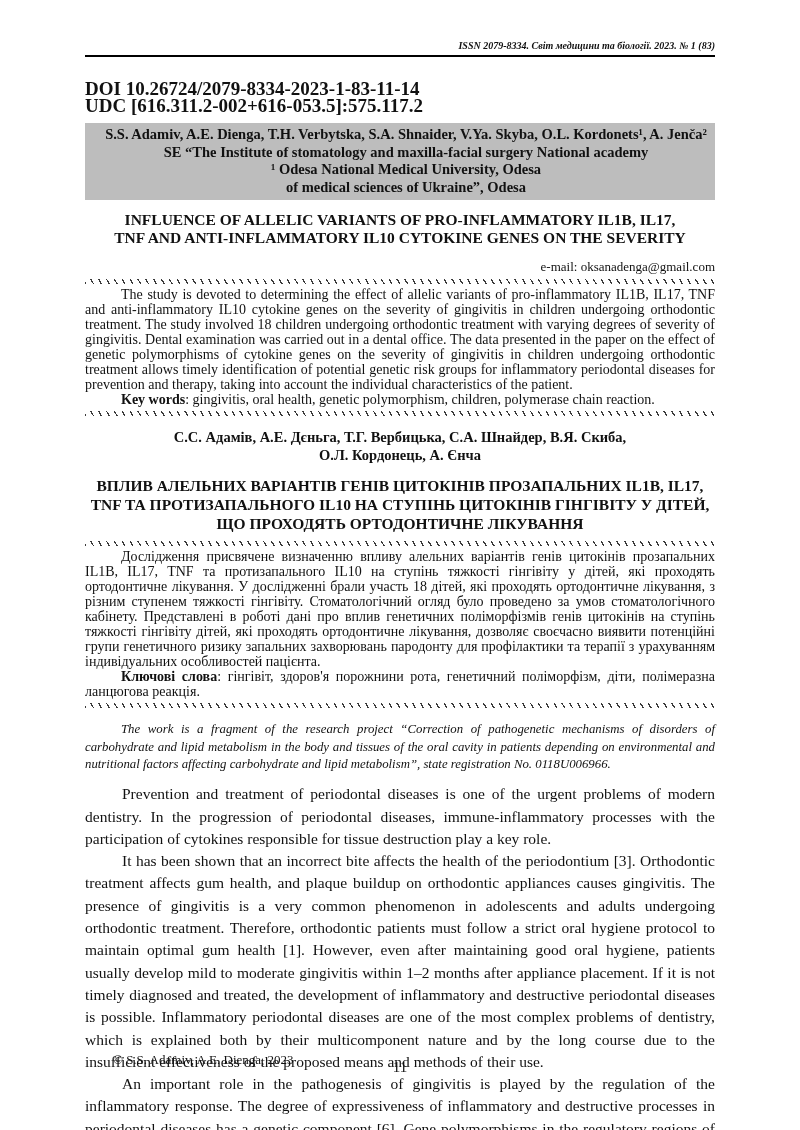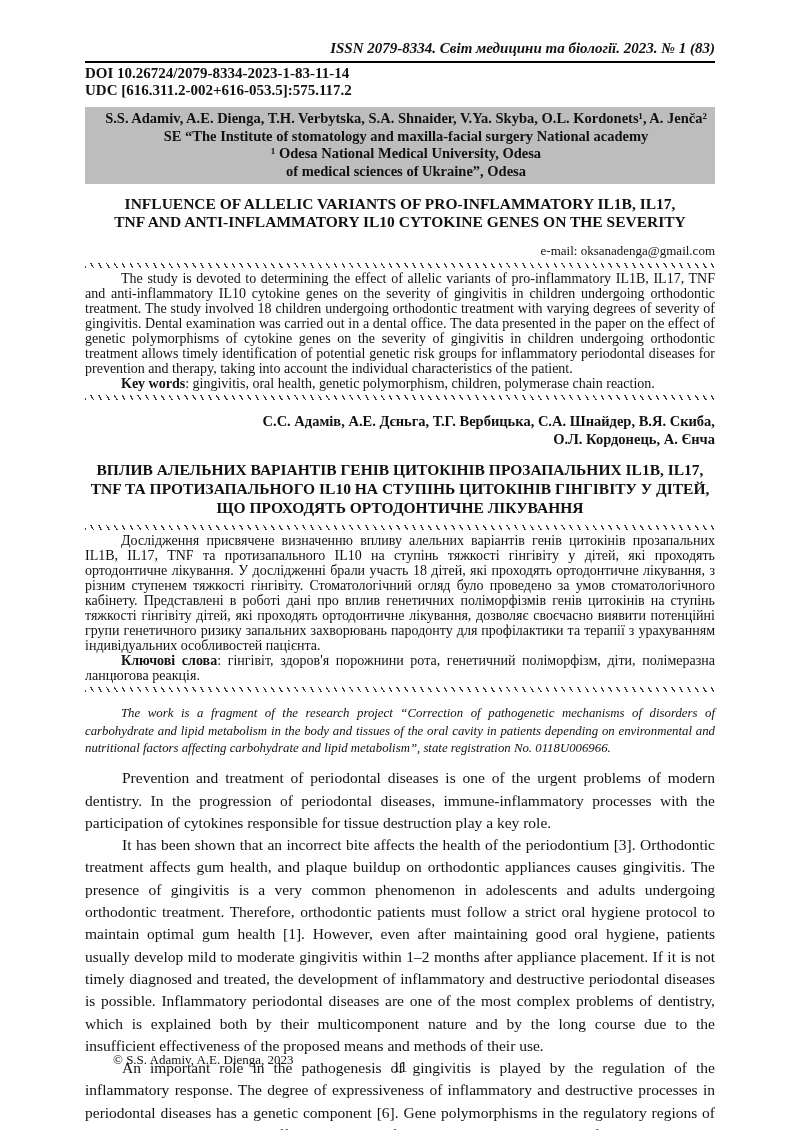--- a/index.html
+++ b/index.html
@@ -8,30 +8,30 @@
     width: 800px;
     height: 1130px;
     box-sizing: border-box;
     padding: 40px 85px 0 85px;
     background: #ffffff;
     color: #111;
     font-family: "Liberation Serif", "DejaVu Serif", serif;
     overflow: hidden;
   }
   .issn-line {
-    font-size: 15px;
+    font-size: 10px;
     font-weight: bold;
     font-style: italic;
     text-align: right;
     padding-bottom: 4px;
     border-bottom: 2.5px solid #000;
   }
   .meta {
-    margin-top: 2px;
-    font-size: 15px;
+    margin-top: 24px;
+    font-size: 19px;
     font-weight: bold;
     line-height: 16.5px;
   }
   .authors-block {
     margin-top: 9px;
     background: #bdbdbd;
     text-align: center;
     font-weight: bold;
     font-size: 14.5px;
     line-height: 17.6px;
@@ -56,21 +56,21 @@
   }
   .abstract {
     font-size: 14px;
     line-height: 15px;
     text-align: justify;
   }
   .abstract p { margin: 0; text-indent: 36px; }
   .kw-label { font-weight: bold; }
   .authors-uk {
     margin-top: 12px;
-    text-align: right;
+    text-align: center;
     font-weight: bold;
     font-size: 14.5px;
     line-height: 18px;
   }
   .title-uk {
     margin-top: 12px;
     text-align: center;
     font-weight: bold;
     font-size: 15.5px;
     line-height: 19px;

